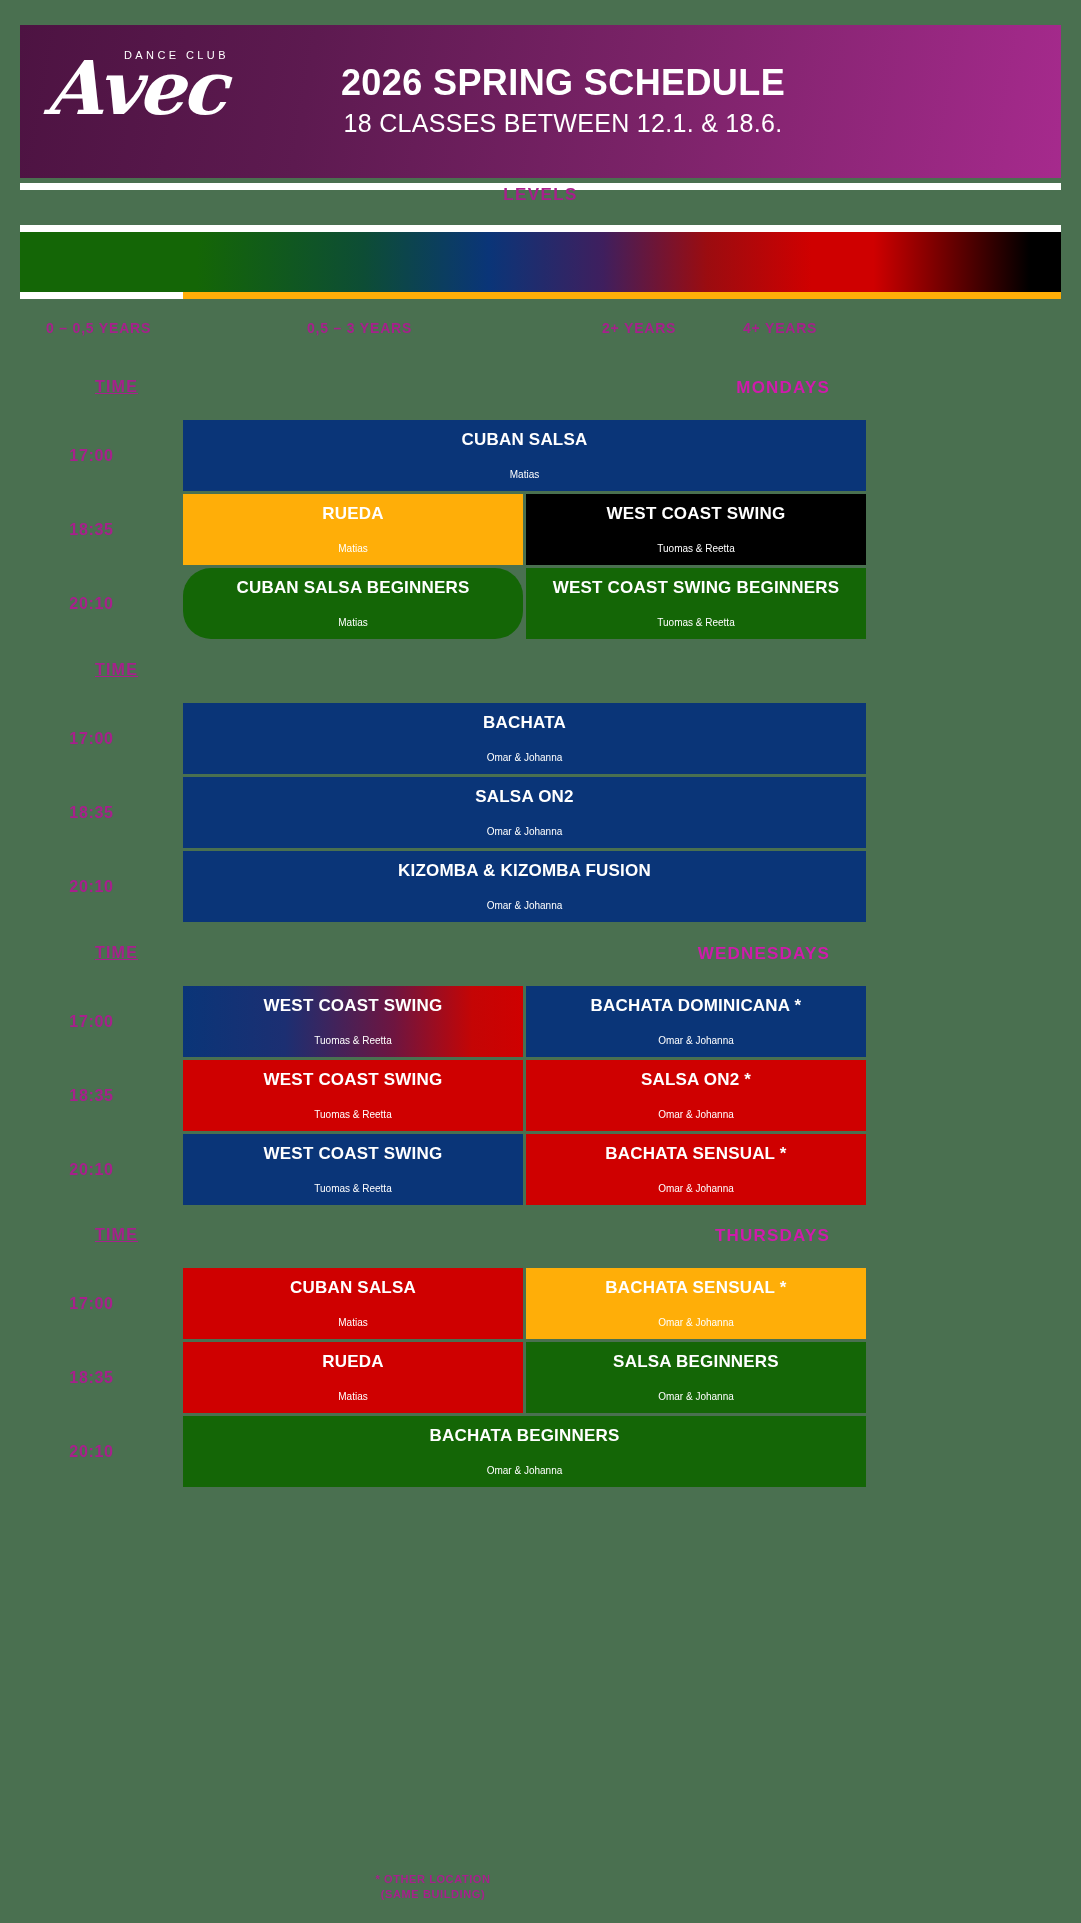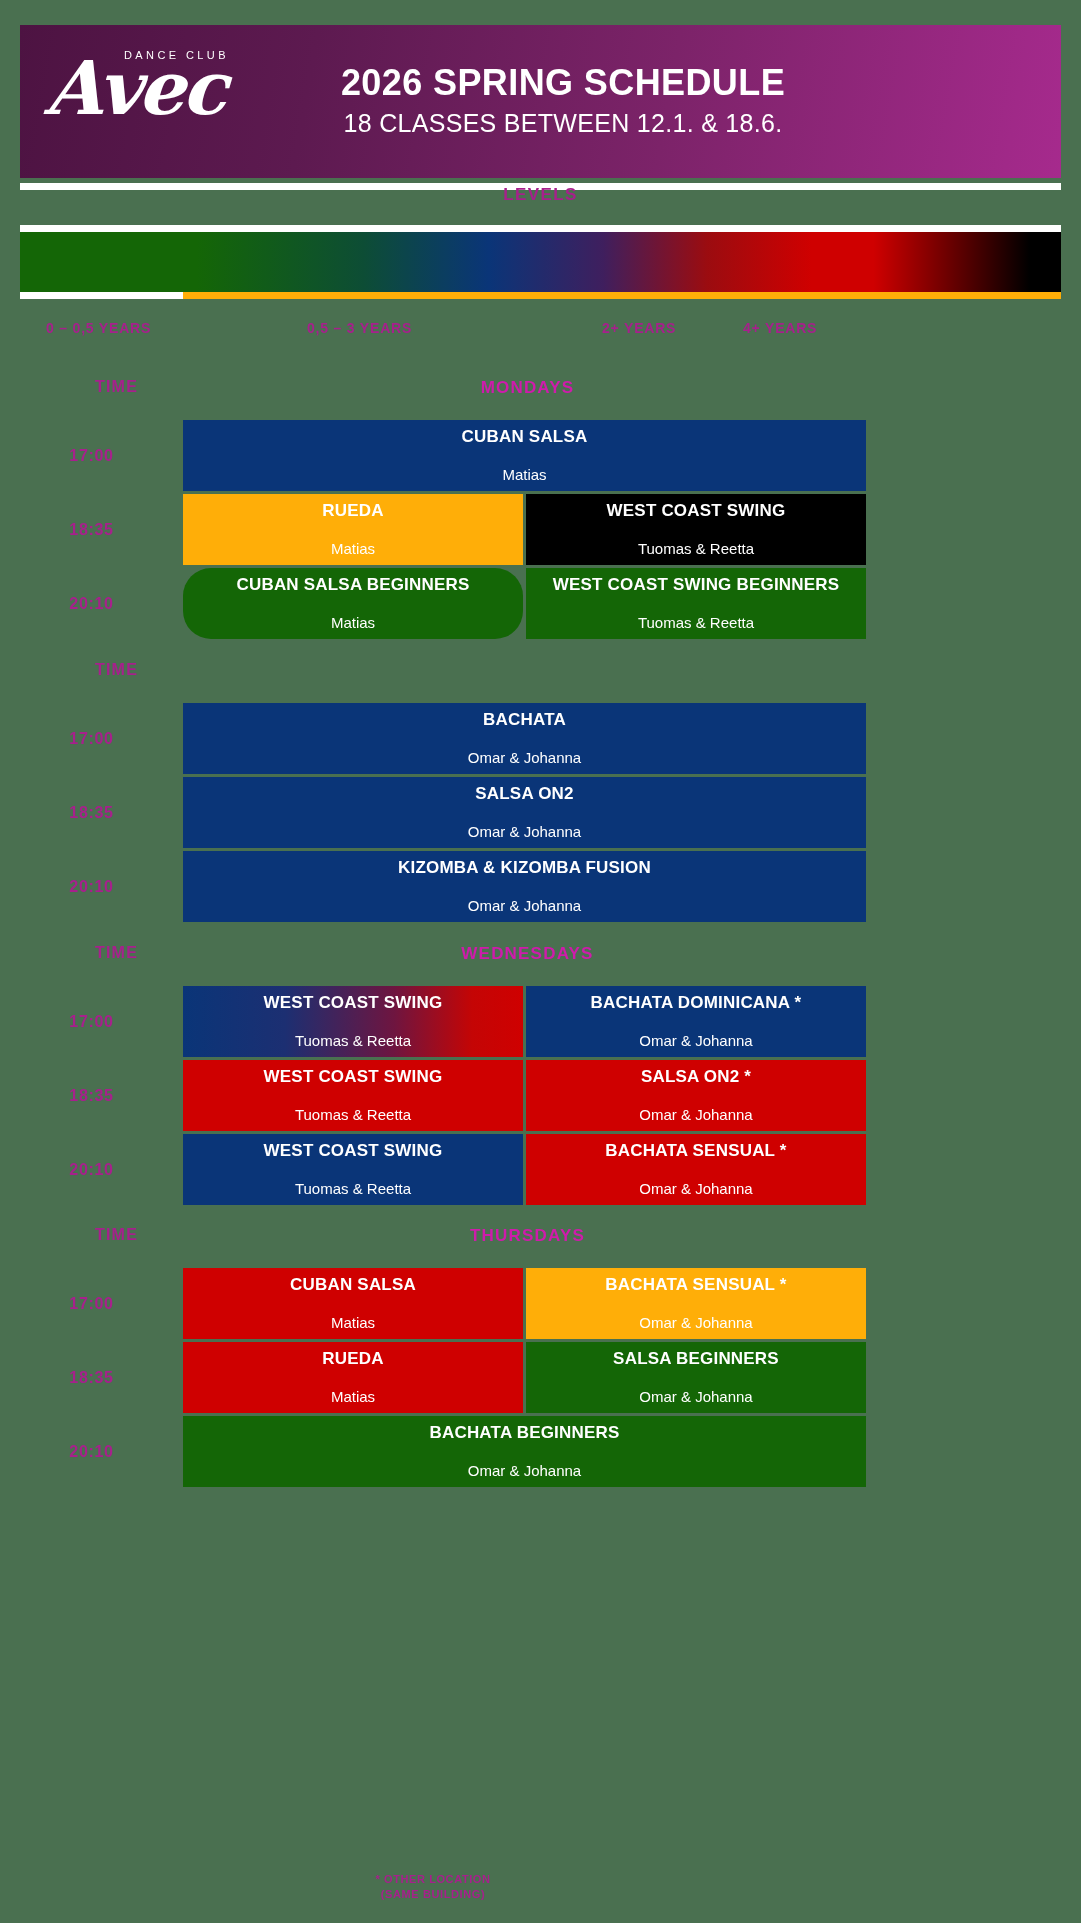--- a/index.html
+++ b/index.html
@@ -139,26 +139,27 @@
     position: relative;
     height: 42px;
   }
   .time-head {
     position: absolute;
     left: 95px; top: 8px;
     color: #a7208c;
     font-size: 16px;
     font-weight: bold;
     letter-spacing: 1.2px;
+    text-decoration: underline;
   }
   .day-name {
     position: absolute;
     left: 225px; top: 8px;
     width: 605px;
-    text-align: center;
+    text-align: right;
     color: #cf1bab;
     font-size: 17px;
     font-weight: bold;
     letter-spacing: 1.2px;
   }
 
   .grid {
     position: relative;
     margin-top: 8px;
   }
@@ -200,21 +201,21 @@
     text-align: center;
     padding: 4px 6px;
   }
   .cell-title {
     font-size: 17px;
     font-weight: bold;
     letter-spacing: 0.2px;
     line-height: 1.2;
   }
   .cell-teacher {
-    font-size: 15px;
+    font-size: 10px;
     font-weight: 400;
     margin-top: 19px;
     line-height: 1.2;
   }
 
   
   .lv-blue   { background: #0a3578; }
   .lv-green  { background: #146606; }
   .lv-orange { background: #FFAE08; }
   .lv-black  { background: #000000; }

